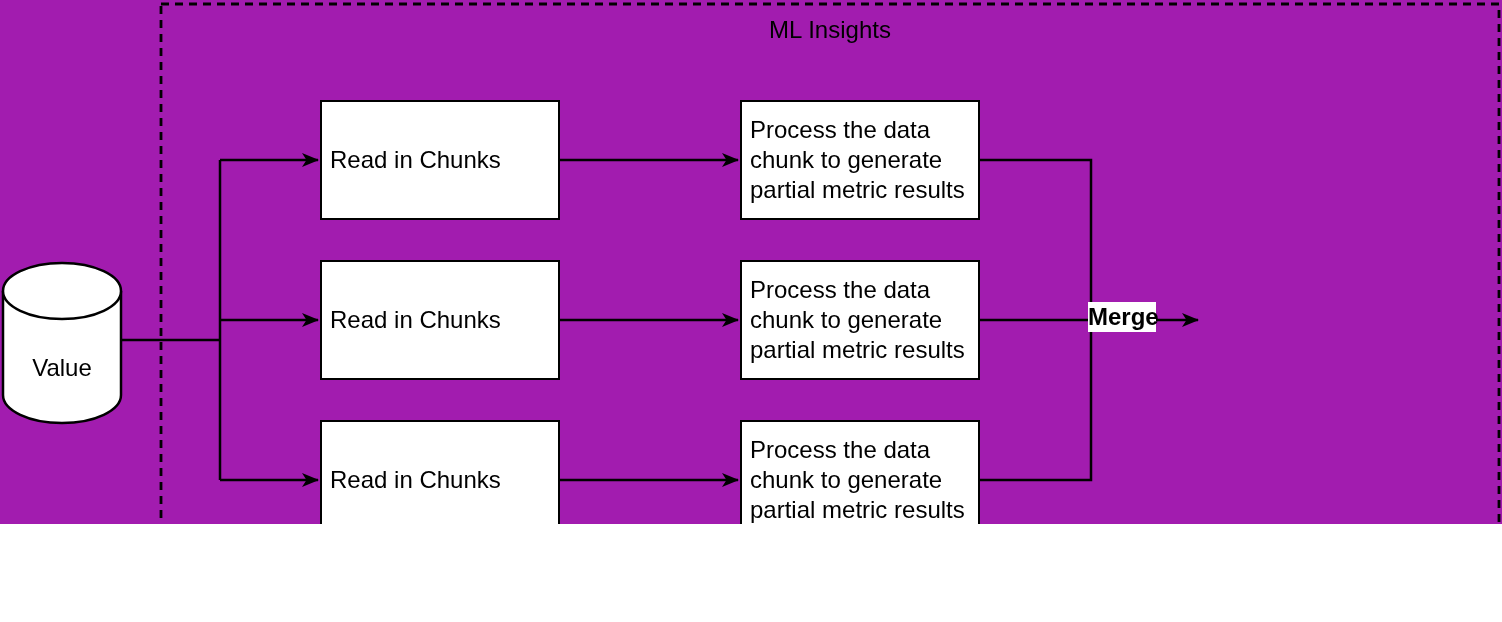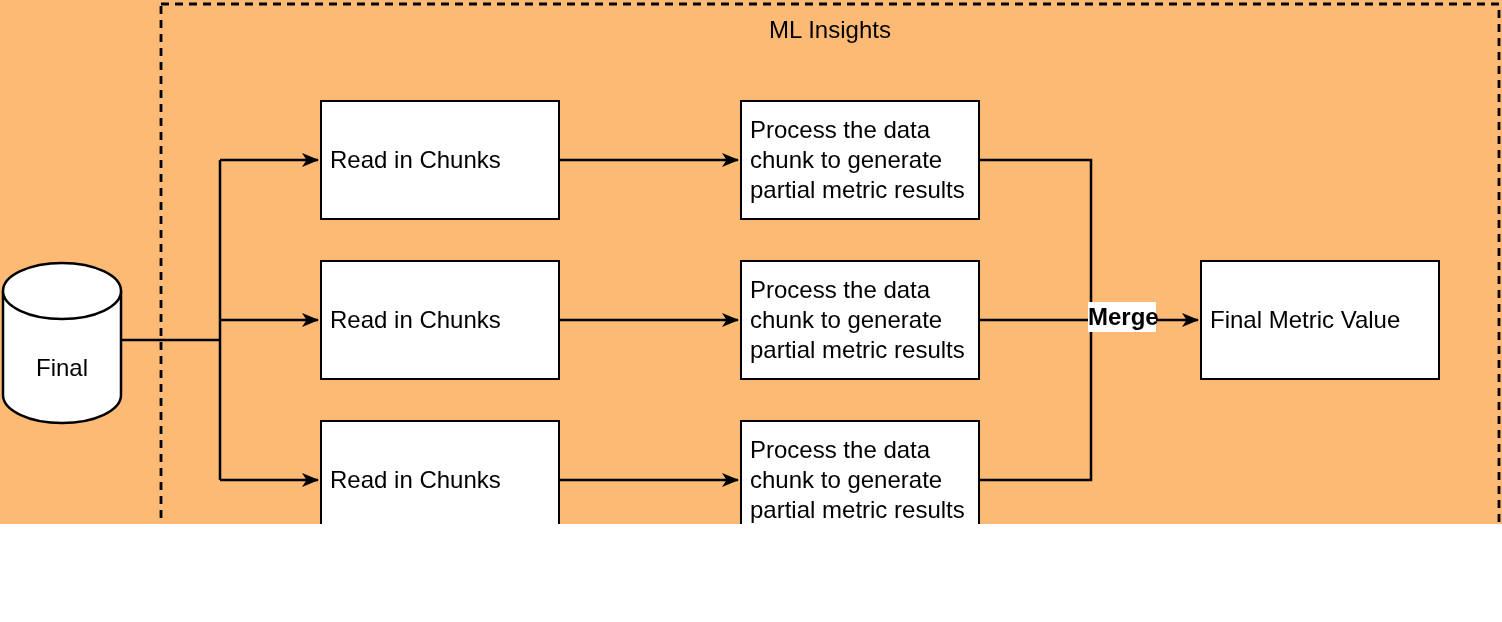--- a/index.html
+++ b/index.html
@@ -1,20 +1,20 @@
 <!DOCTYPE html>
 <html><head>
 <meta charset="utf-8">
 <style>
   html, body { margin: 0; padding: 0; background: #ffffff; }
   .canvas {
     position: relative;
     width: 1502px;
     height: 524px;
-    background: #fdba74;
+    background: #a21caf;
     font-family: "Liberation Sans", sans-serif;
     font-size: 24px;
     color: #000000;
     overflow: hidden;
   }
   .wire-layer {
     position: absolute;
     left: 0; top: 0;
     width: 1502px; height: 622px;
   }
@@ -87,21 +87,21 @@
 
     <path d="M980 160 H 1091 V 320" fill="none" stroke="#000000" stroke-width="2.5"></path>
     <path d="M980 320 H 1091" fill="none" stroke="#000000" stroke-width="2.5"></path>
     <path d="M980 480 H 1091 V 320" fill="none" stroke="#000000" stroke-width="2.5"></path>
 
     <path d="M1156 320 H 1198" fill="none" stroke="#000000" stroke-width="2.5" marker-end="url(#arrow)"></path>
   </svg>
 
   <div class="label diagram-title">ML Insights</div>
 
-  <div class="label data-label">Final</div>
+  <div class="label data-label">Value</div>
 
   <div class="box read-1">
     <span class="lbl">Read in Chunks</span>
   </div>
   <div class="box read-2">
     <span class="lbl">Read in Chunks</span>
   </div>
   <div class="box read-3">
     <span class="lbl">Read in Chunks</span>
   </div>
@@ -111,17 +111,14 @@
   </div>
   <div class="box proc-2">
     <span class="lbl" style="white-space:normal">Process the data chunk to generate partial metric results</span>
   </div>
   <div class="box proc-3">
     <span class="lbl" style="white-space:normal">Process the data chunk to generate partial metric results</span>
   </div>
 
   <div class="label merge-label">Merge</div>
 
-  <div class="box final-box">
-    <span class="lbl">Final Metric Value</span>
-  </div>
 
 </div>
 
 </body></html>

